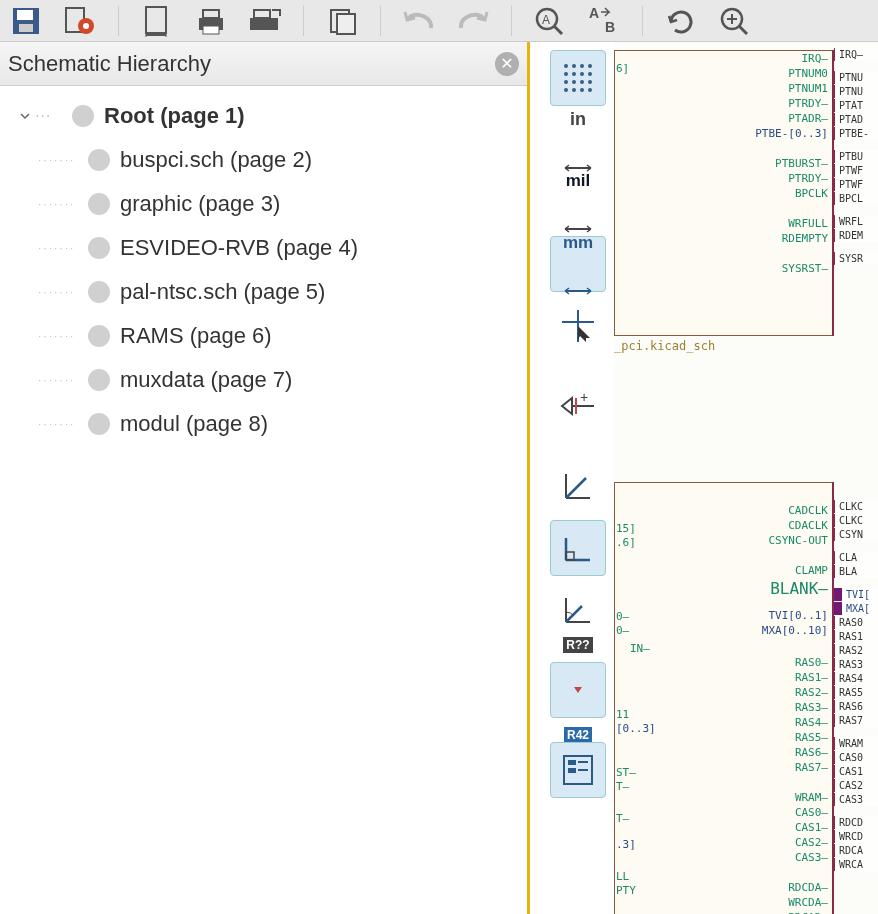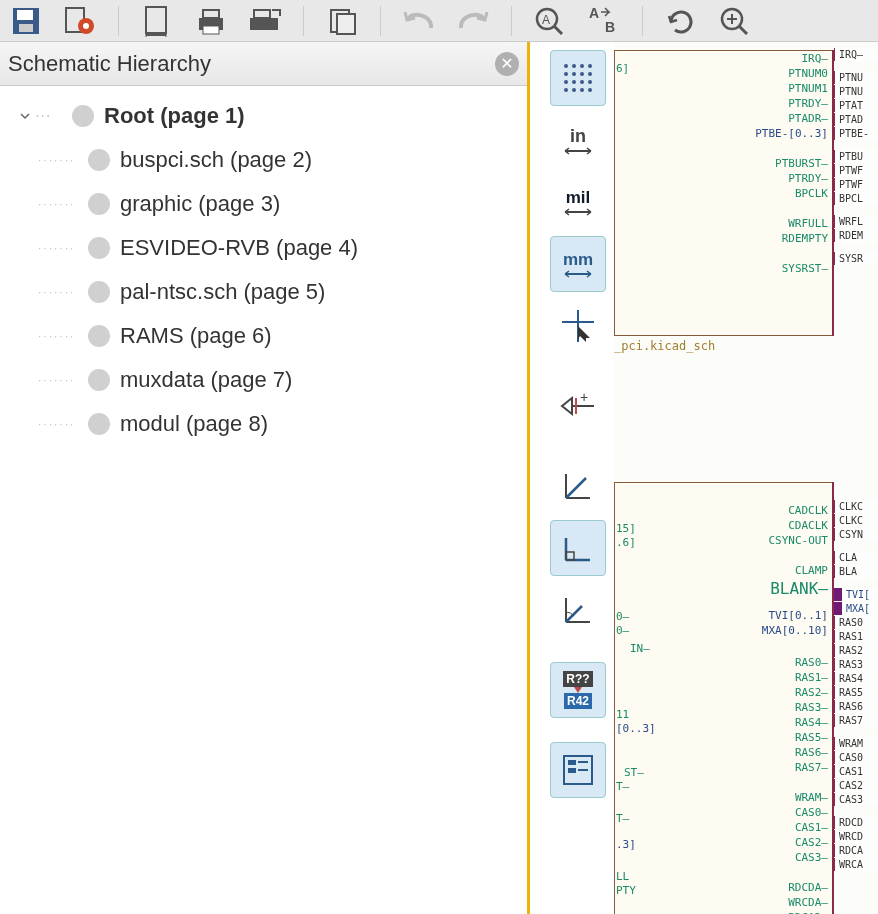--- a/index.html
+++ b/index.html
@@ -21,21 +21,21 @@
 .tree-item { display: flex; align-items: center; height: 44px; font-size: 22px; color: #333; padding-left: 18px; cursor: pointer; }
 .tree-item.root { font-weight: bold; }
 .tree-item.child { padding-left: 38px; }
 .tree-expand { width: 14px; height: 14px; margin-right: 4px; display: flex; align-items: center; justify-content: center; }
 .tree-dots { color: #bbb; font-size: 10px; letter-spacing: 2px; margin-right: 6px; white-space: nowrap; overflow: hidden; width: 30px; }
 .tree-item.child .tree-dots { width: 44px; }
 .tree-bullet { width: 22px; height: 22px; border-radius: 11px; background: #d0d0d0; margin-right: 10px; flex-shrink: 0; }
 
 
 .vtoolbar { position: absolute; top: 50px; left: 548px; width: 60px; display: flex; flex-direction: column; gap: 6px; align-items: center; }
-.vtool { width: 56px; height: 56px; display: flex; align-items: center; justify-content: center; cursor: pointer; border-radius: 4px; flex-direction: column; }
+.vtool { width: 56px; height: 56px; display: flex; align-items: center; justify-content: center; cursor: pointer; border-radius: 4px; flex-direction: column; gap: 34px; }
 .vtool.active { background: #d8e8f5; border: 1px solid #9cc; }
 .vtool-sep { height: 12px; }
 
 
 .canvas { position: absolute; top: 42px; left: 614px; width: 264px; height: 872px; background: #fcfcf8; overflow: hidden; }
 .schem-box { position: absolute; border: 1.5px solid #8a5a3a; background: rgba(255,248,230,0.3); }
 .sig-label { position: absolute; font-family: monospace; font-size: 11px; color: #1a8a6a; white-space: nowrap; text-align: right; }
 .sig-label.bus { color: #2a4a8a; }
 .file-label { position: absolute; font-family: monospace; font-size: 12px; color: #a08030; }
 .pin-row { position: absolute; right: 0; font-family: monospace; font-size: 10px; color: #333; white-space: nowrap; display: flex; flex-direction: column; gap: 1px; text-align: left; }
@@ -341,21 +341,21 @@
     </div>
 
   <div class="schem-box" style="top:440px; left:0; width:220px; height:470px;"></div>
   <div class="sig-label" style="top:480px; left:2px;">15]</div>
   <div class="sig-label" style="top:494px; left:2px;">.6]</div>
   <div class="sig-label" style="top:568px; left:2px;">0–</div>
   <div class="sig-label" style="top:582px; left:2px;">0–</div>
   <div class="sig-label" style="top:600px; left:16px;">IN–</div>
   <div class="sig-label" style="top:666px; left:2px;">11</div>
   <div class="sig-label bus" style="top:680px; left:2px;">[0..3]</div>
-  <div class="sig-label" style="top:724px; left:10px;">ST–</div>
+  <div class="sig-label" style="top:724px; left:2px;">ST–</div>
   <div class="sig-label" style="top:738px; left:2px;">T–</div>
   <div class="sig-label" style="top:770px; left:2px;">T–</div>
   <div class="sig-label bus" style="top:796px; left:2px;">.3]</div>
   <div class="sig-label" style="top:828px; left:2px;">LL</div>
   <div class="sig-label" style="top:842px; left:2px;">PTY</div>
 
   <div id="box2-left" style="position:absolute; top:462px; right:50px; text-align:right;">
       <div style="height: 15px; font-family: monospace; font-size: 11px; color: rgb(26, 138, 106);">CADCLK</div>
       <div style="height: 15px; font-family: monospace; font-size: 11px; color: rgb(26, 138, 106);">CDACLK</div>
       <div style="height: 15px; font-family: monospace; font-size: 11px; color: rgb(26, 138, 106);">CSYNC-OUT</div>

